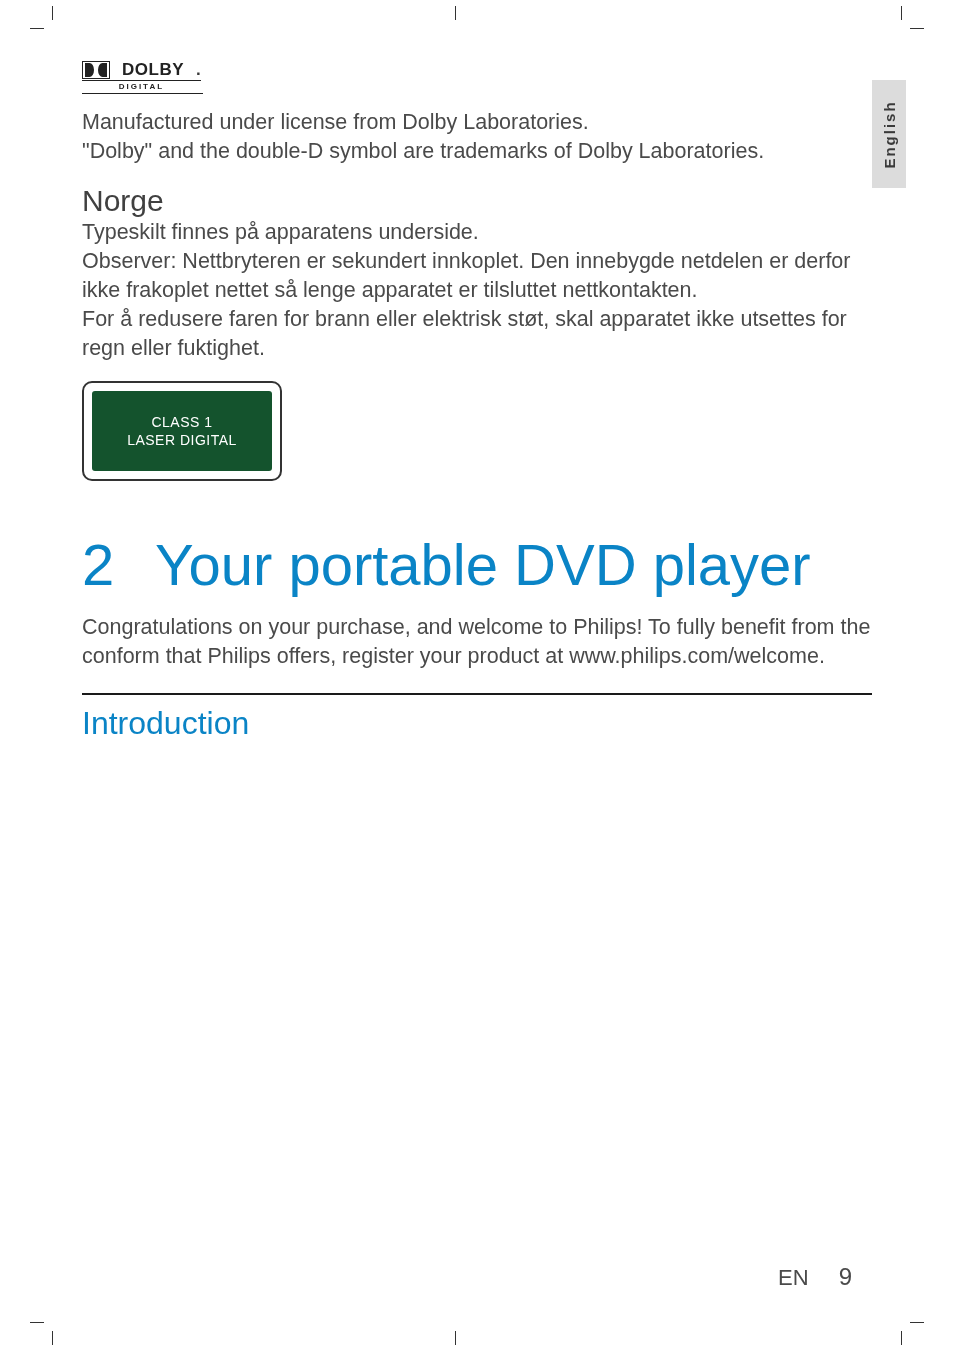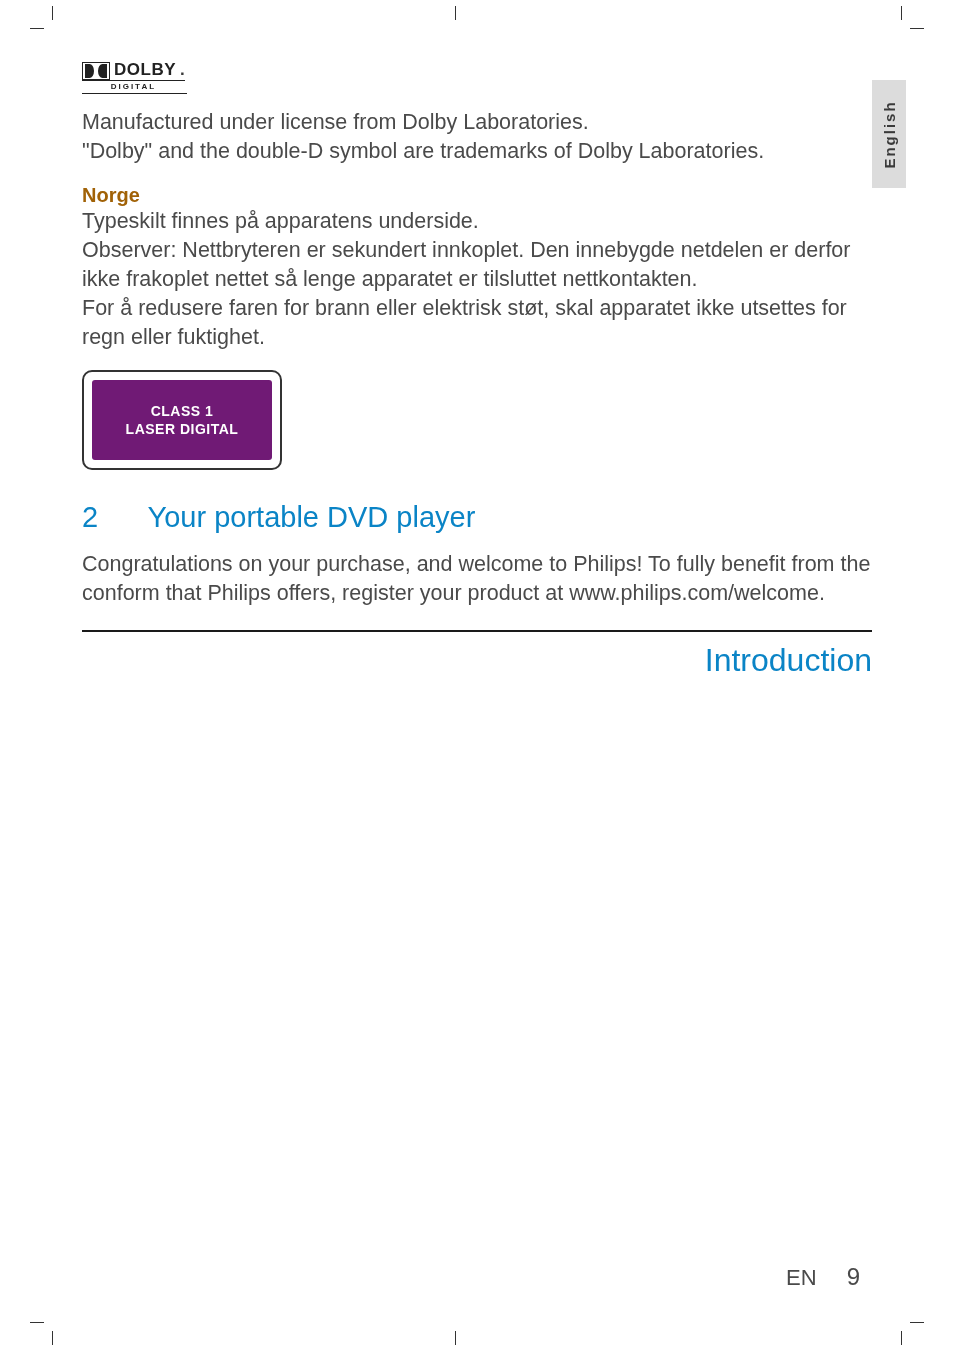--- a/index.html
+++ b/index.html
@@ -40,22 +40,22 @@
     white-space: nowrap;
   }
   .dolby-logo {
     display: inline-block;
     border-bottom: 1.5px solid #222;
     padding: 0 2px 2px 0;
     margin-bottom: 2px;
   }
   .dolby-top {
     display: flex;
-    align-items: flex-end;
-    gap: 4px;
+    align-items: center;
+    gap: 12px;
   }
   .dolby-d {
     width: 28px;
     height: 18px;
     border: 1.8px solid #222;
     display: flex;
     justify-content: space-between;
     padding: 1px 2px;
     box-sizing: border-box;
   }
@@ -86,79 +86,78 @@
     font-family: Arial, sans-serif;
   }
   .body-text {
     font-size: 21.5px;
     line-height: 1.35;
     color: #4a4a4a;
     font-weight: 300;
   }
   .section-block { margin-top: 18px; }
   .bold-head {
-    font-weight: 700;
-    font-size: 20px;
-    color: #a16207;
+    font-weight: 400;
+    font-size: 30px;
+    color: #404040;
   }
   .laser-label {
     margin-top: 18px;
     width: 200px;
     height: 100px;
     border: 2px solid #333;
     border-radius: 10px;
     position: relative;
     display: flex;
     align-items: center;
     justify-content: center;
     box-sizing: border-box;
   }
   .laser-inner {
     position: absolute;
     inset: 8px;
-    background: #701a75;
+    background: #14532d;
     border-radius: 3px;
     display: flex;
     flex-direction: column;
     align-items: center;
     justify-content: center;
     color: #fff;
     font-family: Arial, sans-serif;
-    font-weight: 700;
+    font-weight: 400;
     font-size: 14px;
     letter-spacing: 0.5px;
     line-height: 1.3;
   }
   h1.chapter {
-    font-size: 29px;
+    font-size: 58px;
     font-weight: 400;
     color: #0a84c6;
-    margin: 32px 0 16px 0;
+    margin: 52px 0 16px 0;
     line-height: 1.1;
   }
   h1.chapter .num {
     display: inline-block;
     width: 58px;
   }
   hr.rule {
     border: none;
     border-top: 2px solid #1a1a1a;
     margin: 22px 0 10px 0;
   }
   h2.sub {
     font-size: 32px;
     font-weight: 400;
     color: #0a84c6;
     margin: 8px 0 12px 0;
-    text-align: right;
   }
   .footer {
     position: absolute;
     bottom: 0;
-    right: 12px;
+    right: 20px;
     display: flex;
     align-items: baseline;
     gap: 30px;
     font-size: 22px;
     color: #4a4a4a;
   }
   .footer .pg {
     font-size: 24px;
     font-weight: 300;
   }

